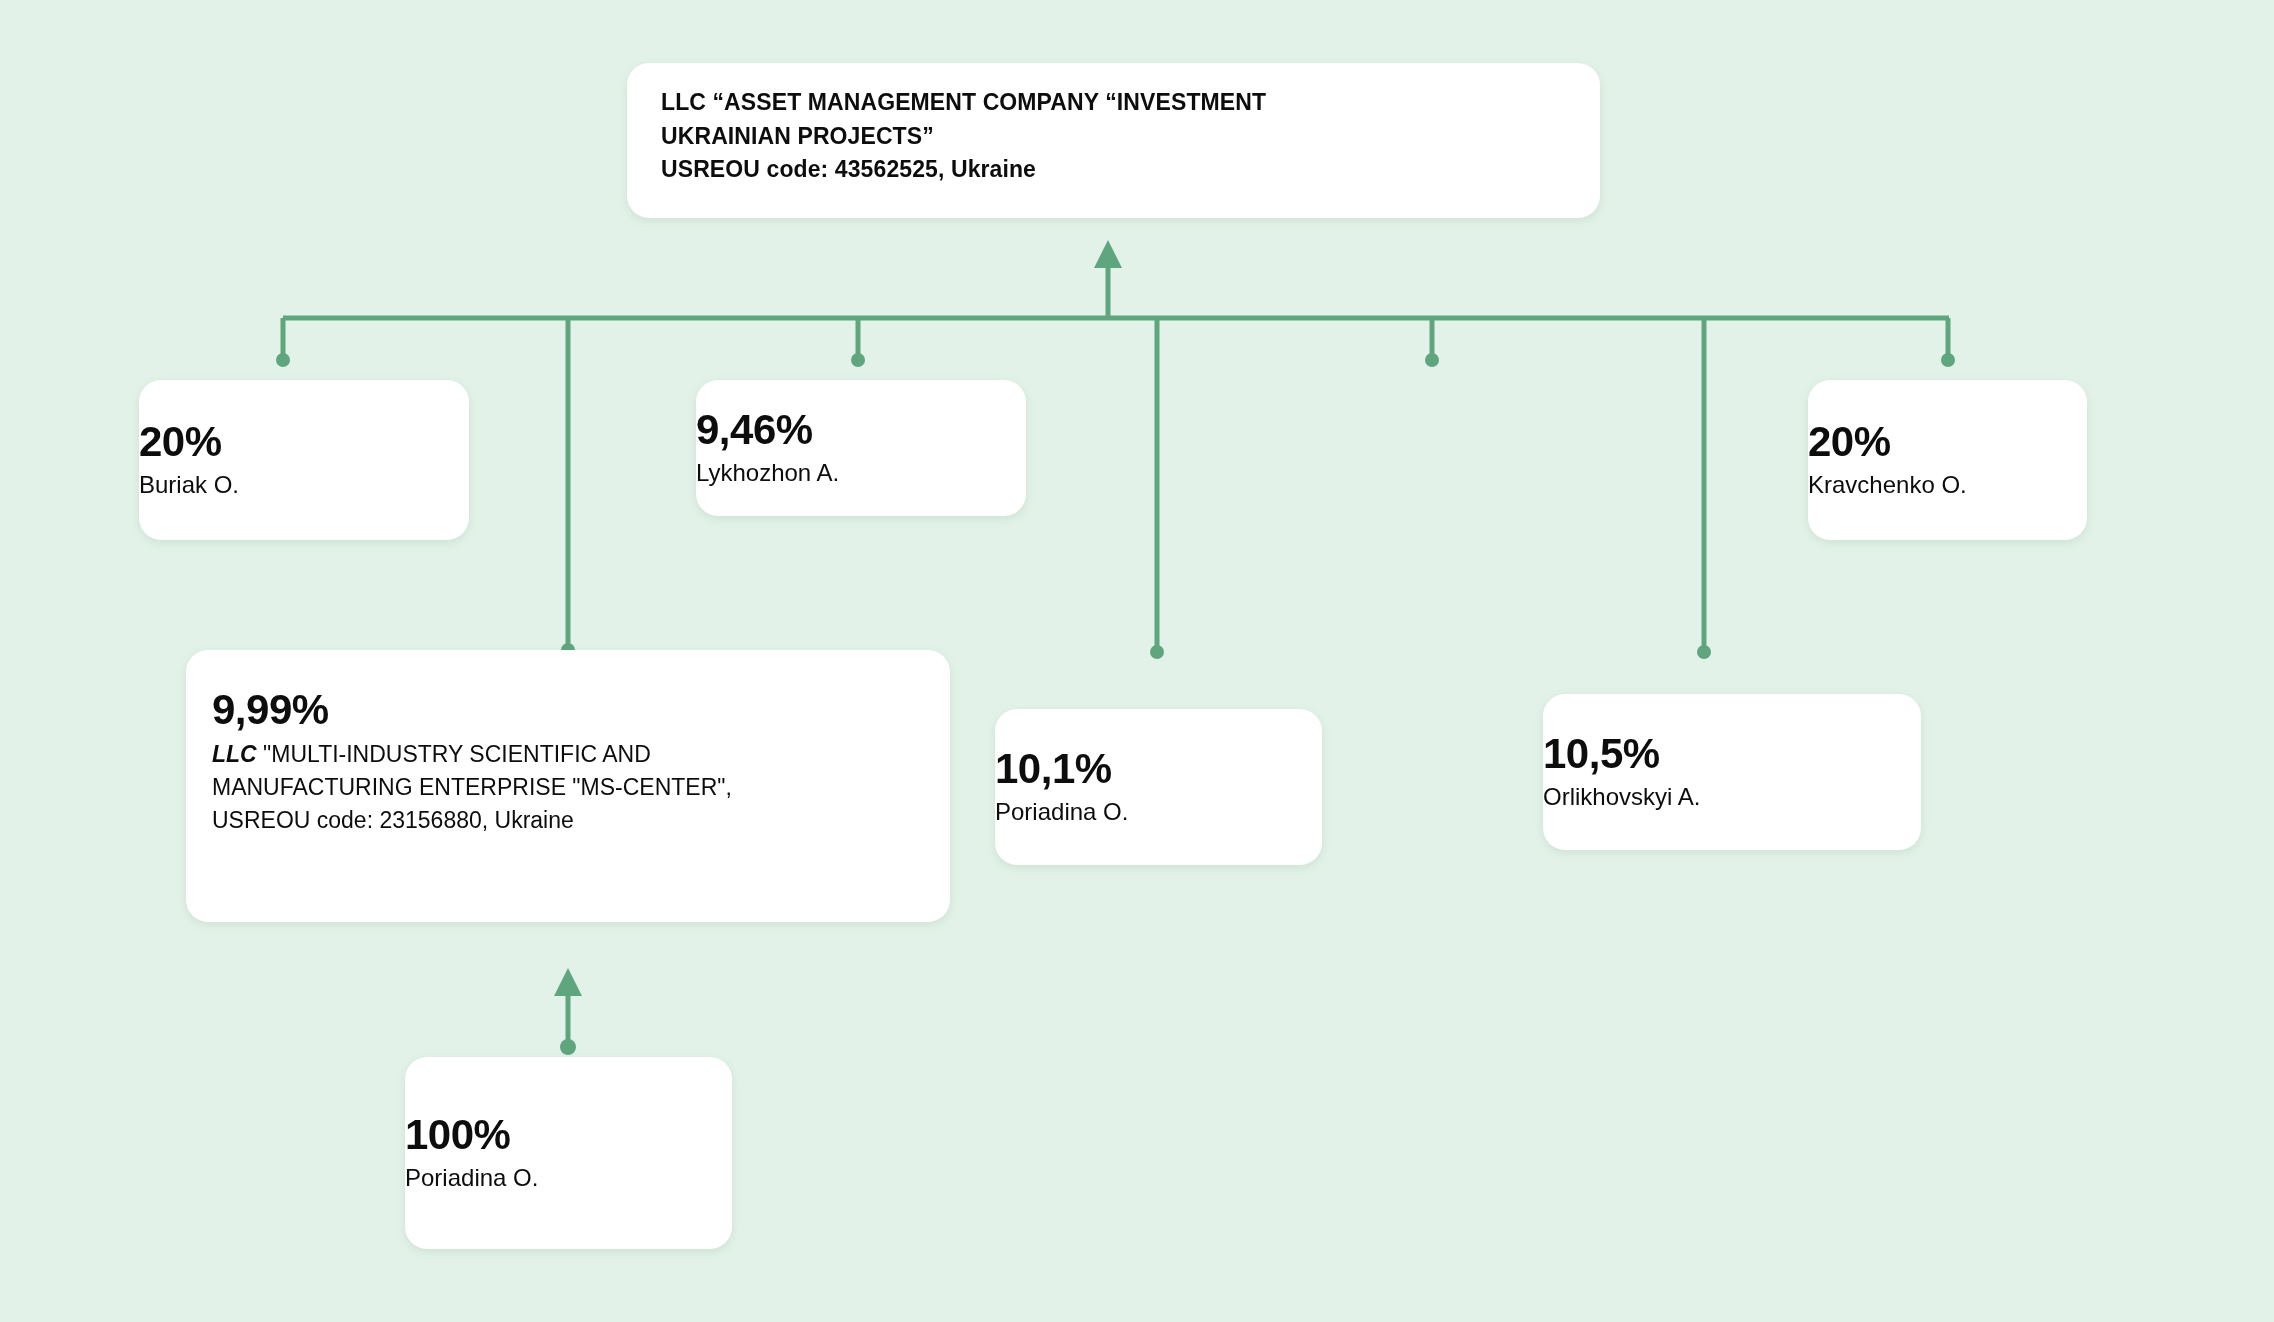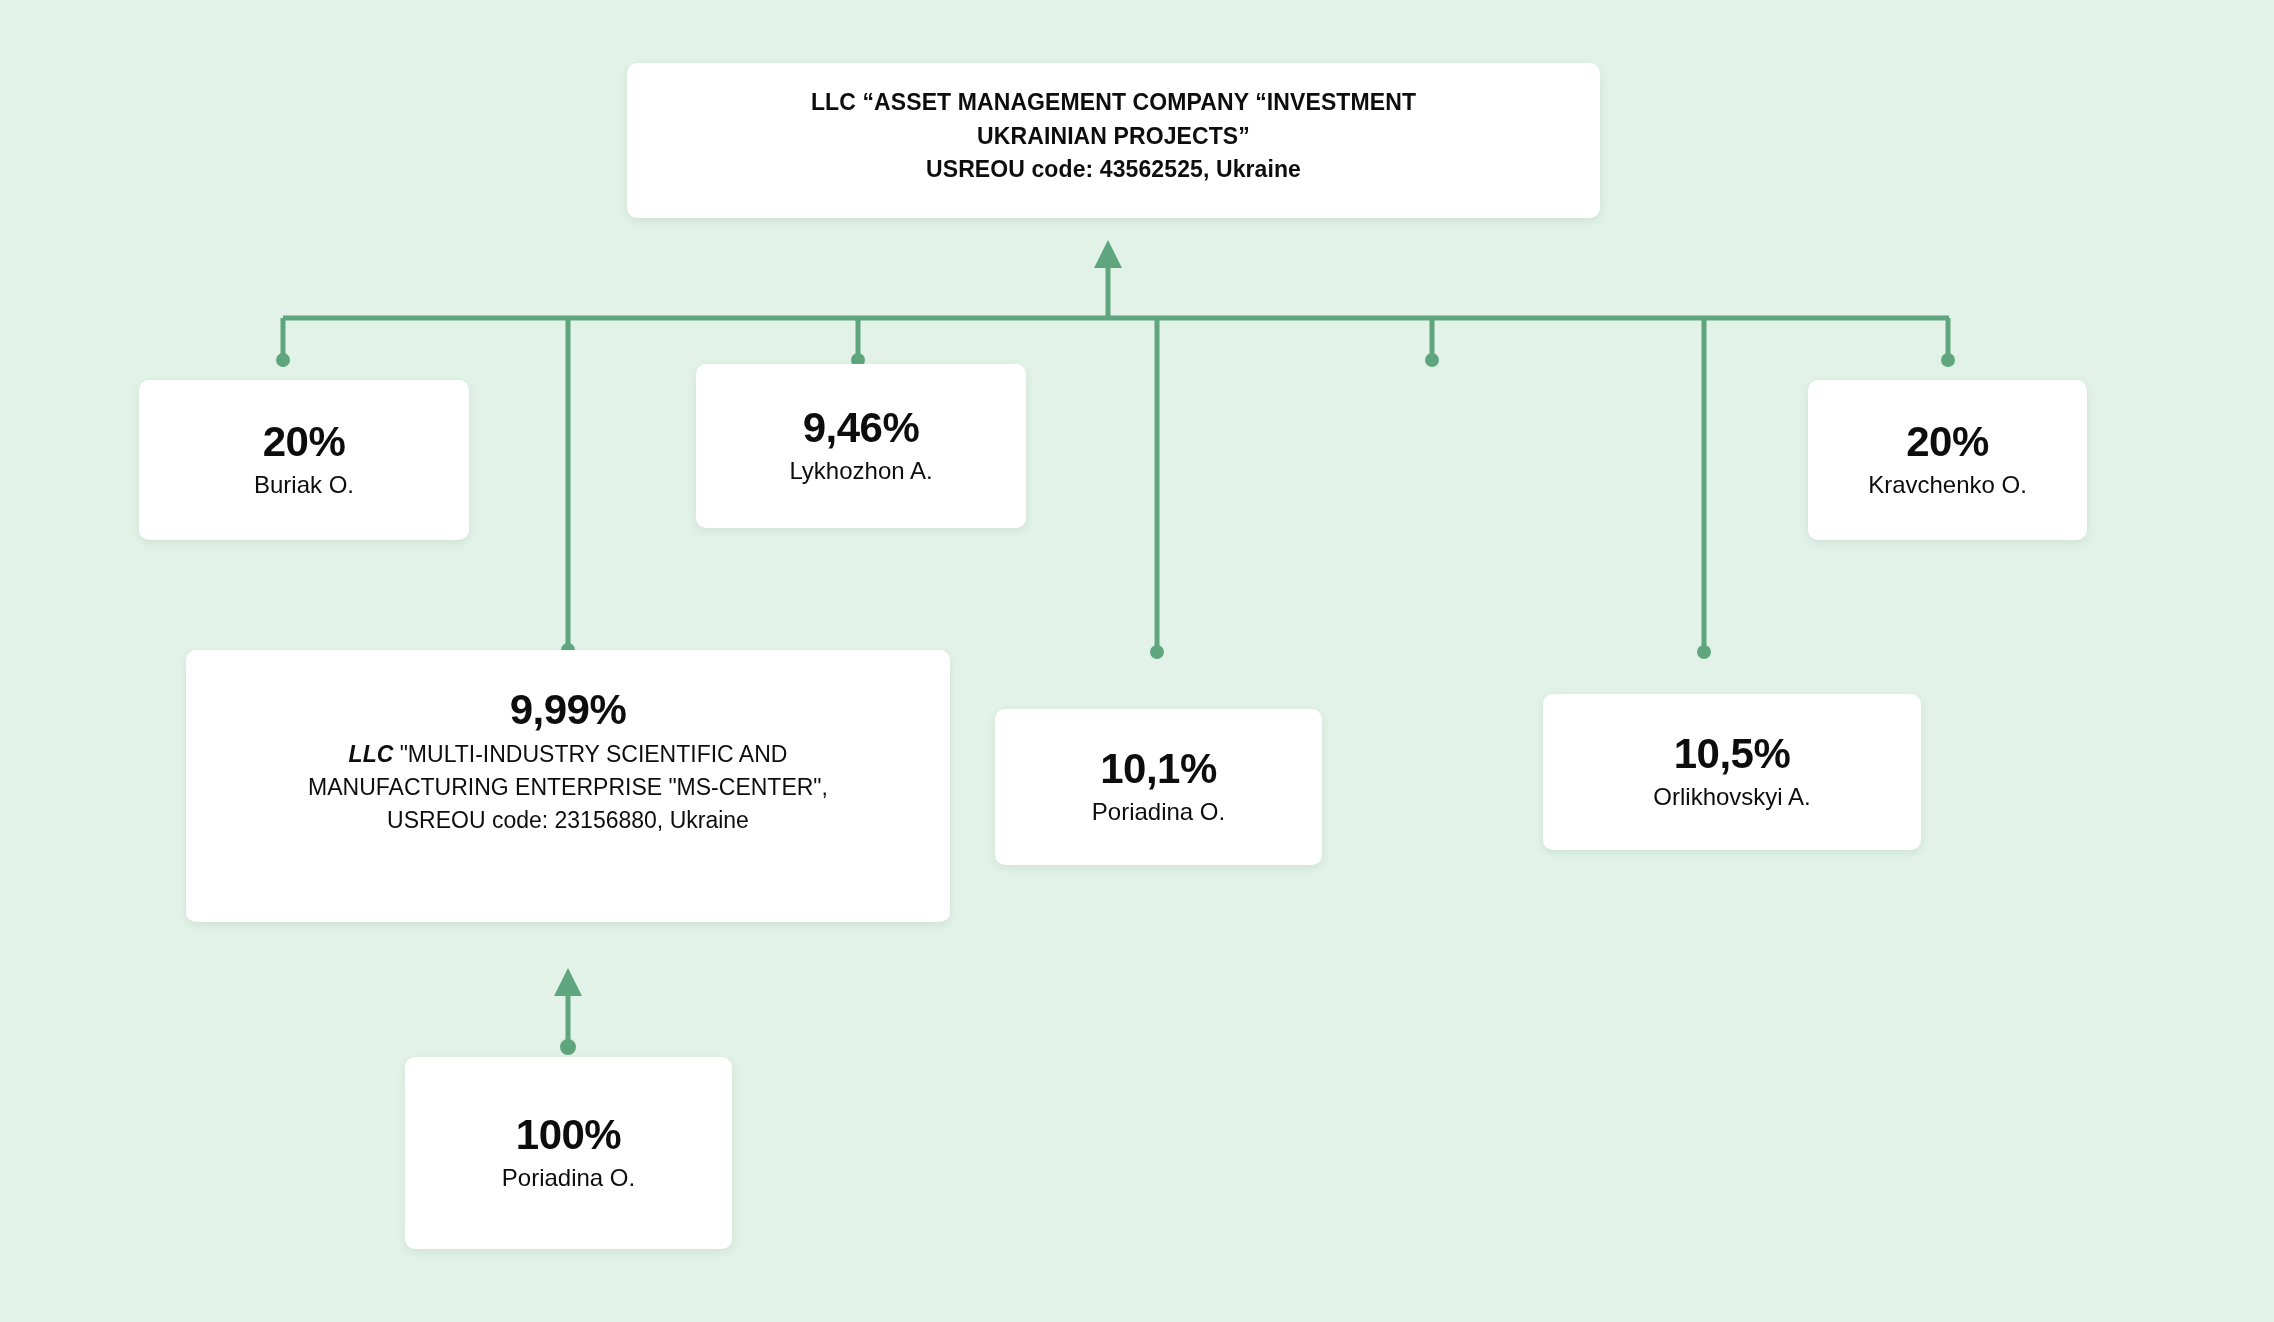--- a/index.html
+++ b/index.html
@@ -24,26 +24,26 @@
     left: 0;
     top: 0;
     width: 2274px;
     height: 1322px;
     pointer-events: none;
   }
   
   .node {
     position: absolute;
     background: #ffffff;
-    border-radius: 10px;
+    border-radius: 22px;
     box-shadow: 0 3px 10px rgba(80, 120, 95, 0.13);
     box-sizing: border-box;
     display: flex;
     flex-direction: column;
-    align-items: center;
+    align-items: flex-start;
     justify-content: center;
     text-align: center;
     color: #0d0d0d;
     z-index: 2;
   }
   .node.root {
     justify-content: center;
     padding: 14px 34px 22px 34px;
   }
   .node.wide-org {
@@ -83,21 +83,21 @@
   }
   .org-line {
     font-size: 23px;
     font-weight: 400;
     line-height: 1.44;
     margin: 0;
   }
   
   #node-root      { left: 627px;  top: 63px;   width: 973px; height: 155px; }
   #node-buriak    { left: 139px;  top: 380px;  width: 330px; height: 160px; }
-  #node-lykhozhon { left: 696px;  top: 364px;  width: 330px; height: 164px; }
+  #node-lykhozhon { left: 696px;  top: 380px;  width: 330px; height: 136px; }
   #node-lipatov   { left: 1266px; top: 380px;  width: 330px; height: 160px; }
   #node-kravchenko{ left: 1808px; top: 380px;  width: 279px; height: 160px; }
   #node-mscenter  { left: 186px;  top: 650px;  width: 764px; height: 272px; }
   #node-poriadina1{ left: 995px;  top: 694px;  width: 327px; height: 156px; margin-top: 15px; }
   #node-orlikh    { left: 1543px; top: 694px;  width: 378px; height: 156px; }
   #node-poriadina2{ left: 405px;  top: 1057px; width: 327px; height: 192px; }
 </style>
 </head>
 <body>
 

